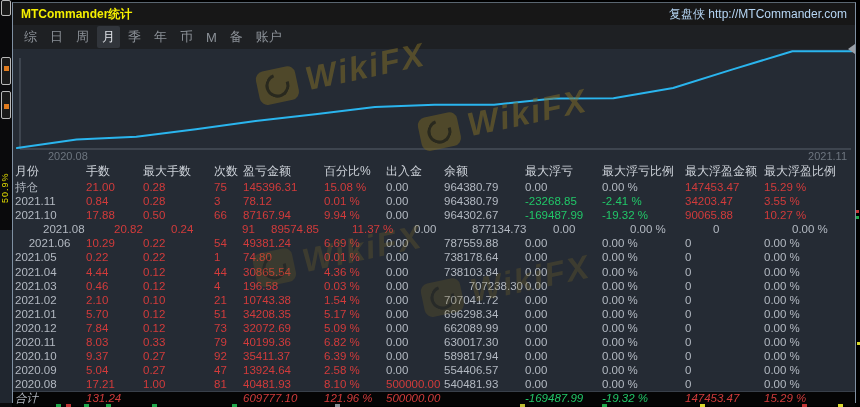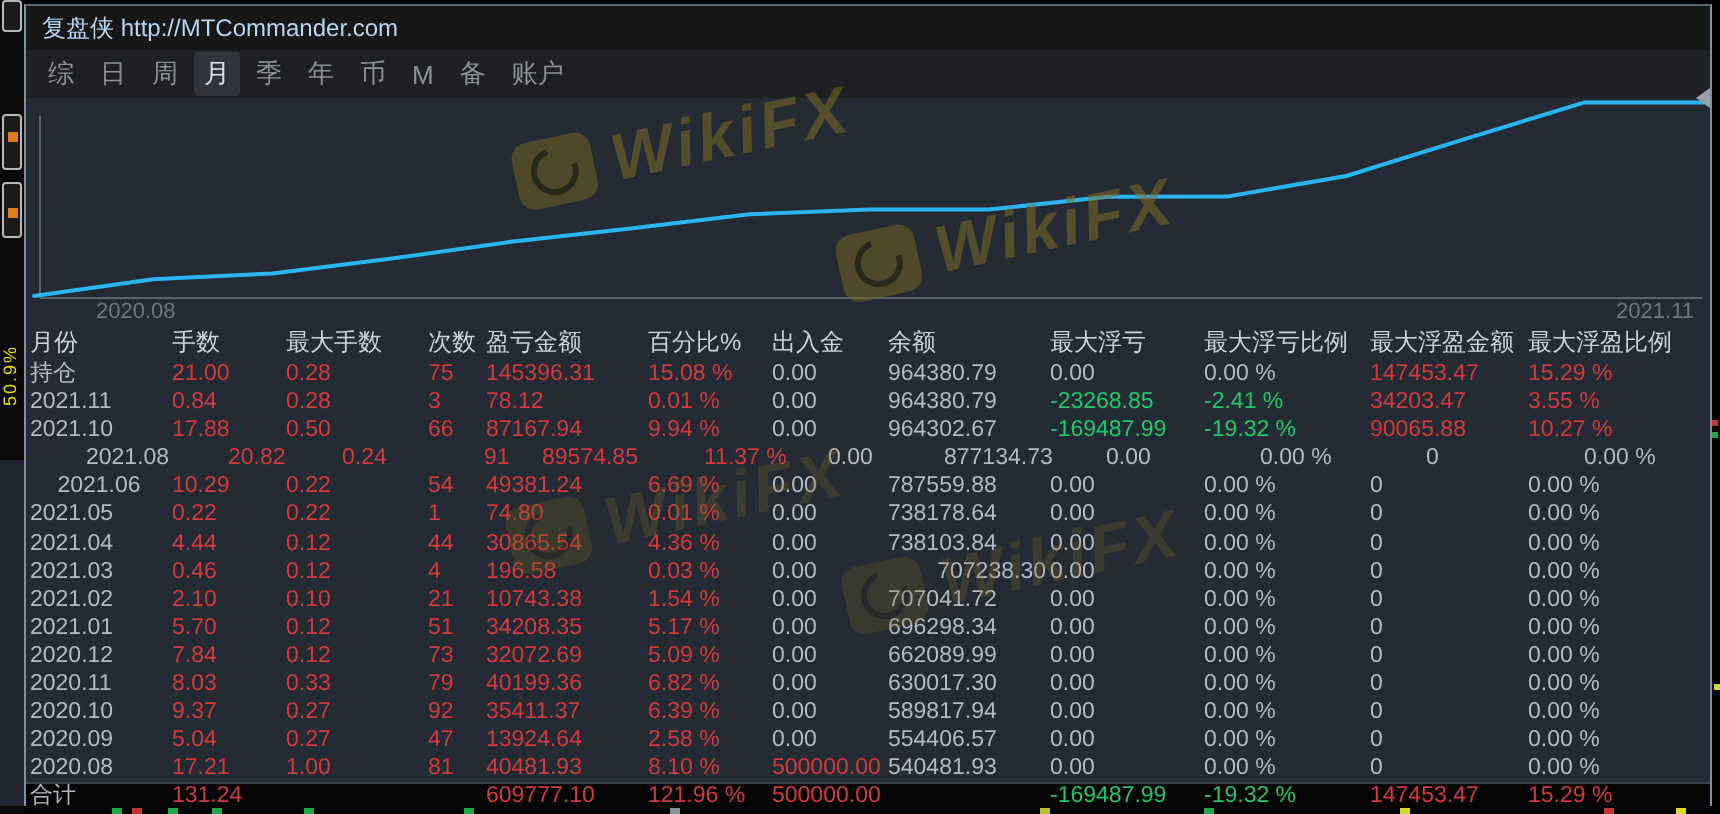--- a/index.html
+++ b/index.html
@@ -43,21 +43,21 @@
                   border:3px solid rgba(35,30,10,.85);border-top-color:transparent;transform:rotate(35deg);}
   .wm-text{font-size:33px;font-weight:700;font-style:italic;color:rgba(130,110,38,.95);letter-spacing:2px;}
   .wm.in-chart{opacity:.55;} .wm.in-table{opacity:.28;}
 
   
   .table{position:absolute;left:0;top:160px;width:842px;bottom:0;display:flex;flex-direction:column;}
   .thead{display:flex;height:17px;line-height:17px;}
   .th{flex:none;color:#ccd1d8;font-size:12px;white-space:nowrap;overflow:hidden;padding-left:2px;}
   .tr{display:flex;height:14.1px;line-height:14.1px;}
   .td{flex:none;font-size:11.5px;white-space:nowrap;overflow:hidden;padding-left:2px;}
-  .tr.foot{background:#050505;border-top:1px solid #39404a;height:14.5px;line-height:13.5px;}
+  .tr.foot{background:#050505;border-top:1px solid #39404a;height:14.5px;line-height:13.5px;font-style:italic;}
   .c-red{color:#d23b3b;} .c-green{color:#21c768;} .c-gray{color:#b3b9c2;}
 
   
   .speck{position:absolute;width:5px;height:3px;}
 </style>
 </head>
 <body>
 
 <div class="screen">
 
@@ -69,20 +69,21 @@
     <div class="side-btn" style="top:91px;height:28px;">
         <span class="dot" style="top:12px"></span>
       </div>
     <div class="side-vlabel">50.9%</div>
     <div class="side-lower"></div>
   </div>
 
   <div class="window">
 
     <div class="titlebar">
+      <span class="title">MTCommander统计</span>
       <span class="brandlink">复盘侠 http://MTCommander.com</span>
     </div>
 
     <div class="menubar">
         <div class="menu-item">综</div>
         <div class="menu-item">日</div>
         <div class="menu-item">周</div>
         <div class="menu-item selected">月</div>
         <div class="menu-item">季</div>
         <div class="menu-item">年</div>

